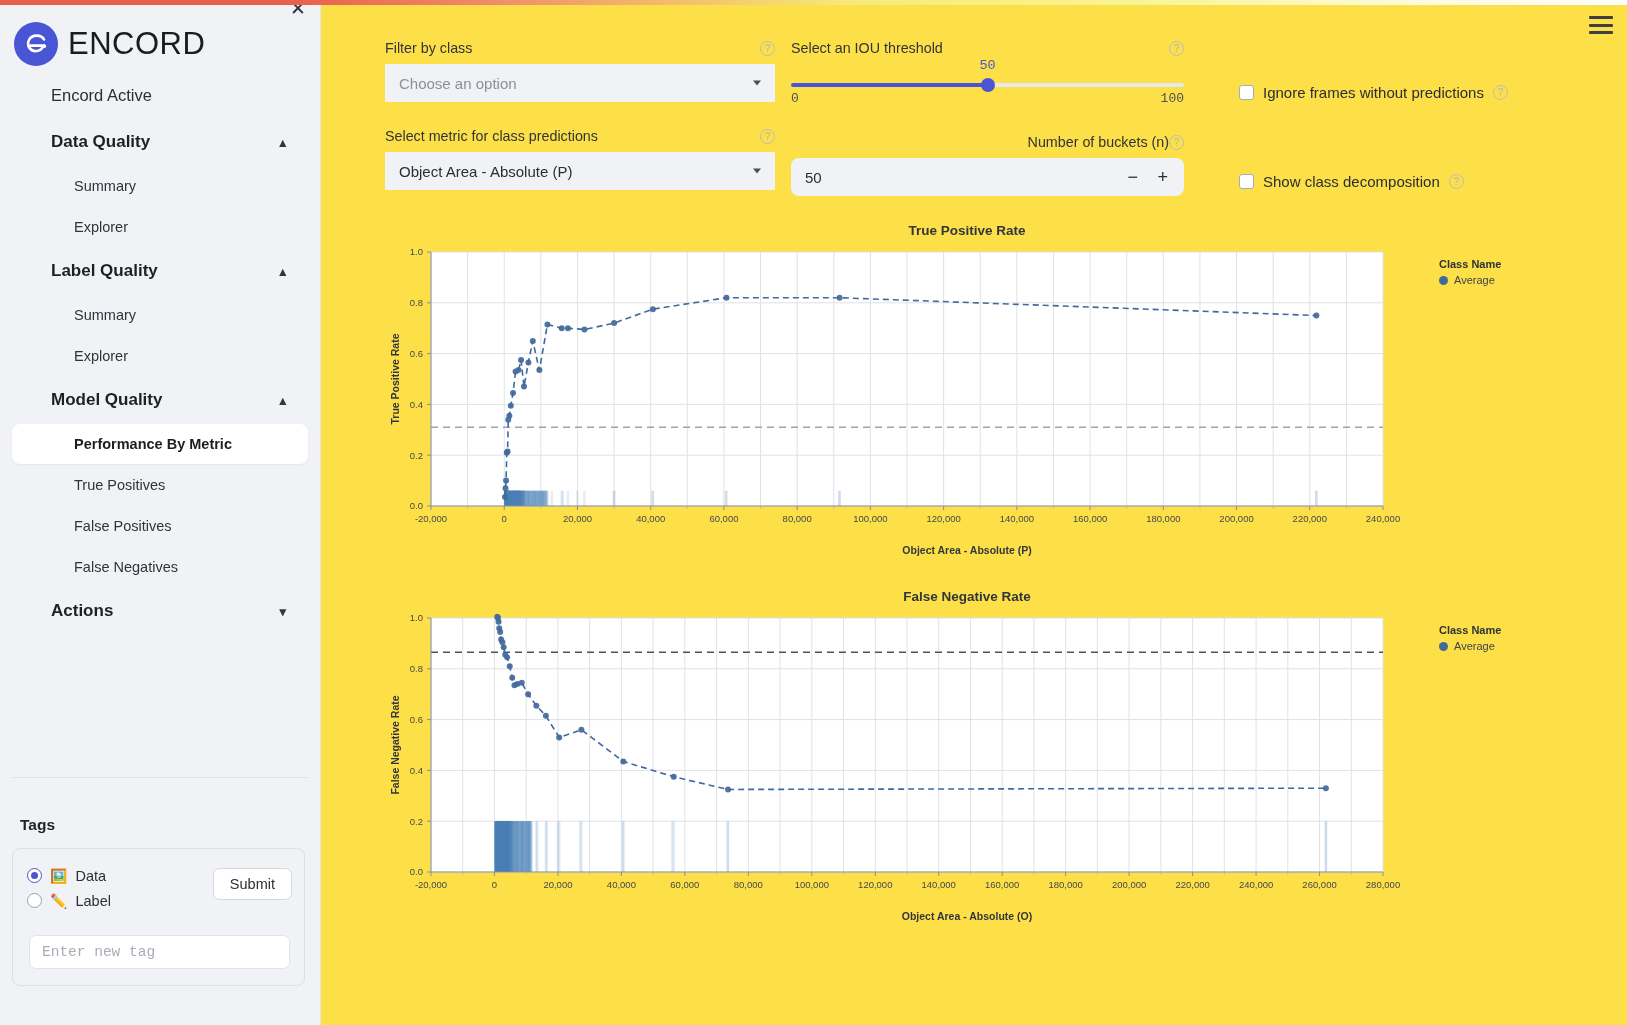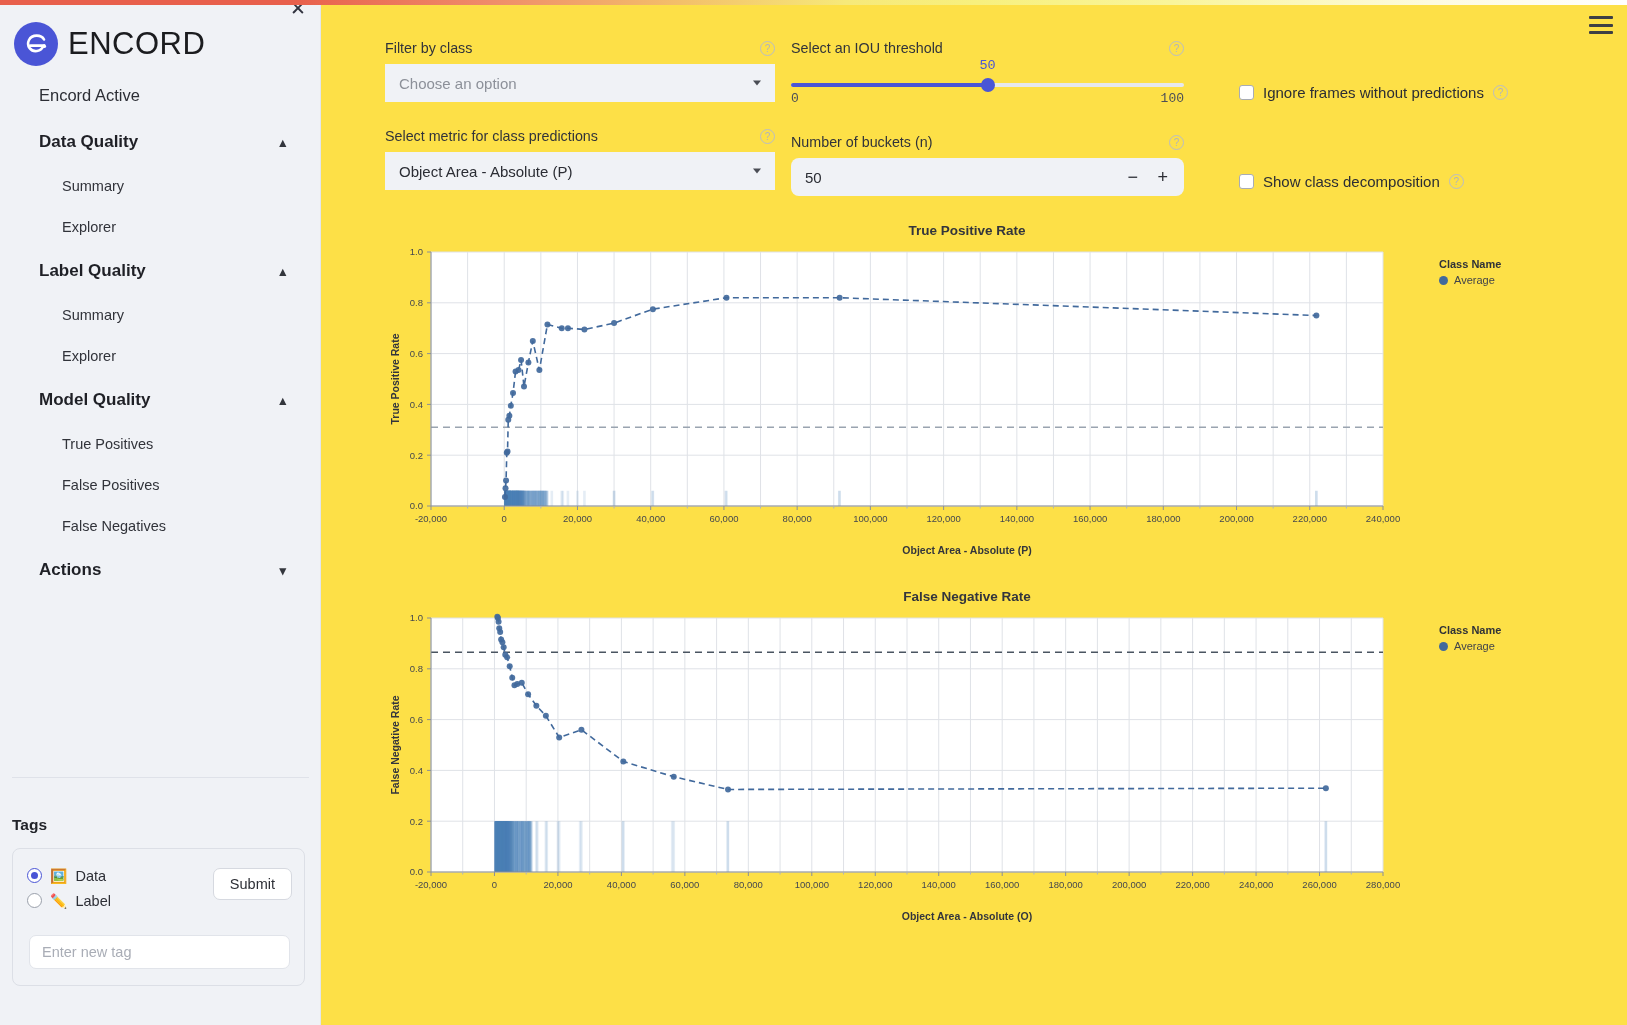--- a/index.html
+++ b/index.html
@@ -38,21 +38,21 @@
   }
   #brand { display:flex; align-items:center; gap:10px; padding:22px 0 0 14px; }
   #brand-logo {
     width:44px; height:44px; border-radius:50%;
     background:#4a55d6; position:relative; flex:0 0 auto;
     display:flex; align-items:center; justify-content:center;
   }
   #brand-logo svg { display:block; }
   #brand-word { font-size:31px; letter-spacing:0.5px; color:#1b1c1f; font-weight:400; }
 
-  .nav { padding:6px 12px 0 0; }
+  .nav { padding:6px 12px 0 12px; }
   .nav-top {
     font-size:16.5px; color:#2c2e35; padding:14px 0 14px 39px;
     cursor:pointer; position:relative; font-weight:400;
   }
   .nav-section {
     font-size:17px; color:#1f2026; font-weight:600;
     padding:13px 10px 13px 39px; cursor:pointer;
     display:flex; align-items:center; justify-content:space-between;
   }
   .nav-section .chev { font-size:13px; color:#33363d; margin-right:12px; line-height:1; }
@@ -64,21 +64,21 @@
   }
   .nav-item.active {
     background:#ffffff; font-weight:600; color:#1d1e23;
     box-shadow:0 1px 2px rgba(20,25,40,0.06);
   }
   #side-divider {
     position:absolute; left:12px; top:777px; width:297px; height:1px;
     background:#dfe2e9;
   }
   #tags-title {
-    position:absolute; left:12px; top:816px;
+    position:absolute; left:20px; top:816px;
     font-size:15.5px; font-weight:700; color:#22242a;
   }
   #tags-box {
     position:absolute; left:12px; top:848px; width:293px; height:138px;
     border:1px solid #dcdfe6; border-radius:8px; background:transparent;
   }
   .radio-row { display:flex; align-items:center; gap:8px; padding:0 0 0 14px; height:25px; }
   .radio {
     width:15px; height:15px; border-radius:50%;
     border:1.6px solid #9aa0ab; background:#fff; flex:0 0 auto;
@@ -94,21 +94,21 @@
   #submit-btn {
     position:absolute; right:12px; top:19px;
     padding:7px 16px; font-size:14.5px; color:#2d2f36;
     background:#ffffff; border:1px solid #d6d9e0; border-radius:7px;
     cursor:pointer; font-family:"Liberation Sans", sans-serif;
   }
   #tag-input {
     position:absolute; left:16px; top:86px; width:261px; height:34px;
     background:#ffffff; border:1px solid #e1e4ea; border-radius:7px;
     padding:0 12px; font-size:14.5px; color:#2d2f36;
-    font-family:Liberation Sans, sans-serif; outline:none;
+    font-family:Liberation Mono, monospace; outline:none;
   }
   #tag-input::placeholder { color:#a9adb6; }
 
   
   #main { position:absolute; left:321px; top:5px; width:1534px; height:1020px; background:#fde047; }
 
   #controls {
     position:absolute; left:64px; top:35px; width:1164px; height:185px;
   }
   .ctrl-label {
@@ -236,20 +236,21 @@
       <div class="nav-section">
         <span>Label Quality</span>
         <span class="chev up"></span>
       </div>
       <div class="nav-item">Summary</div>
       <div class="nav-item">Explorer</div>
       <div class="nav-section">
         <span>Model Quality</span>
         <span class="chev up"></span>
       </div>
+      <div class="nav-item active">Performance By Metric</div>
       <div class="nav-item">True Positives</div>
       <div class="nav-item">False Positives</div>
       <div class="nav-item">False Negatives</div>
       <div class="nav-section">
         <span>Actions</span>
         <span class="chev down"></span>
       </div>
     </div>
 
   <div id="side-divider"></div>
@@ -305,21 +306,21 @@
       </div>
       <div class="slider-wrap">
         <div class="slider-value">50</div>
         <div class="slider-track"></div>
         <div class="slider-fill"></div>
         <div class="slider-thumb"></div>
         <div class="slider-min">0</div>
         <div class="slider-max">100</div>
       </div>
 
-      <div class="ctrl-label" style="margin-top:32px;">
+      <div class="ctrl-label" style="margin-top:32px;justify-content:flex-end;">
         <span>Number of buckets (n)</span>
         <span class="help"></span>
       </div>
       <div class="stepper">
         <span>50</span>
         <span class="spin minus">−</span>
         <span class="spin plus">+</span>
       </div>
     </div>
 

